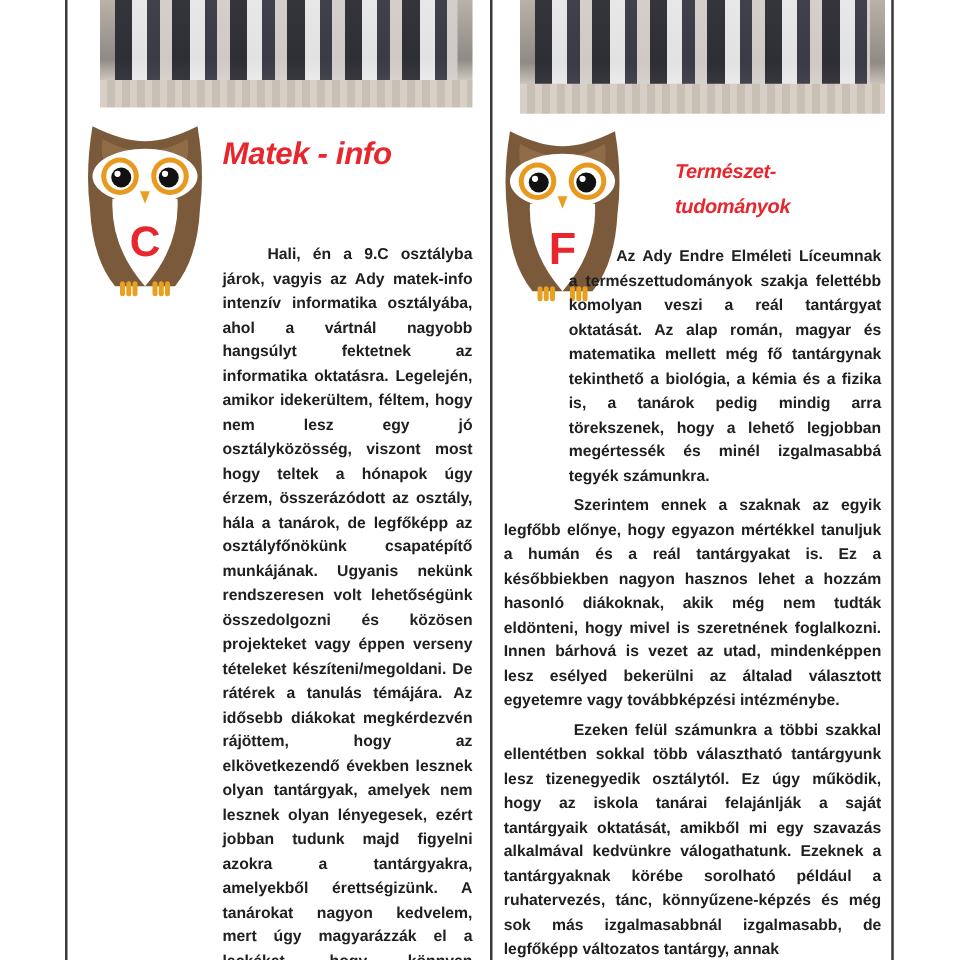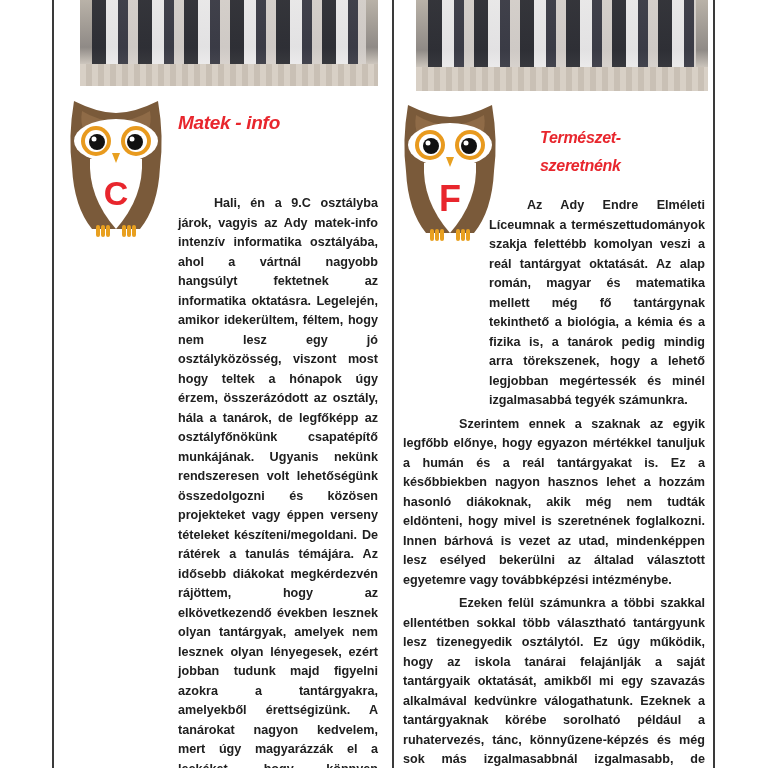--- a/index.html
+++ b/index.html
@@ -8,21 +8,21 @@
   .vline { position:absolute; top:0; bottom:0; width:2px; background:#3a3a3a; }
   .photo { position:absolute; overflow:hidden;
            background:linear-gradient(180deg,#b9b2a8 0%,#8f8a86 55%,#cfc8bf 75%,#e6dfd6 100%); }
   .photo .people { position:absolute; left:4%; right:4%; top:0; height:78%;
            background:repeating-linear-gradient(90deg,#1d1f27 0 14px,#f1f1f3 14px 26px,#2b2d3a 26px 36px,#d9d4d0 36px 46px);
            opacity:.85; }
   .photo .ground { position:absolute; left:0; right:0; bottom:0; height:26%;
            background:repeating-linear-gradient(90deg,#d8d0c6 0 6px,#c9c0b5 6px 12px); }
   .owl { position:absolute; }
   .title { position:absolute; color:#e8262d; font-style:italic; font-weight:bold;
-           font-size:19px; line-height:24px; letter-spacing:-0.3px; }
+           font-size:25px; line-height:24px; letter-spacing:-0.3px; }
   .col-text { position:absolute; font-size:12.6px; line-height:19.5px; font-weight:bold;
               text-align:justify; color:#202020; }
   .col-text p { margin:0; }
   .col-text p.indent { text-indent:56px; }
   .col-text p.gap { margin-top:4px; }
 </style>
 </head>
 <body>
 
 <div class="vline" style="left:52px"></div>
@@ -92,20 +92,20 @@
       <rect x="38" y="128" width="4" height="12" rx="2"></rect>
     <rect x="54" y="128" width="4" height="12" rx="2"></rect>
       <rect x="59" y="128" width="4" height="12" rx="2"></rect>
       <rect x="64" y="128" width="4" height="12" rx="2"></rect>
   </g>
   <text x="48" y="110" text-anchor="middle" font-family="Liberation Sans, sans-serif" font-weight="bold" font-size="36" fill="#e8262d">F</text>
 </svg>
 
 <div class="title" style="left:540px; top:124px; font-size:16px; line-height:28px">
   <div>Természet-</div>
-  <div>szeretnénk</div>
+  <div>tudományok</div>
 </div>
 
 <div class="col-text" style="left:403px; top:196px; width:302px">
-  <p style="margin-left:86px; text-indent:38px">Az Ady Endre Elméleti Líceumnak a természettudományok szakja felettébb komolyan veszi a reál tantárgyat oktatását. Az alap román, magyar és matematika mellett még fő tantárgynak tekinthető a biológia, a kémia és a fizika is, a tanárok pedig mindig arra törekszenek, hogy a lehető legjobban megértessék és minél izgalmasabbá tegyék számunkra.</p>
+  <p style="margin-left:52px; text-indent:38px">Az Ady Endre Elméleti Líceumnak a természettudományok szakja felettébb komolyan veszi a reál tantárgyat oktatását. Az alap román, magyar és matematika mellett még fő tantárgynak tekinthető a biológia, a kémia és a fizika is, a tanárok pedig mindig arra törekszenek, hogy a lehető legjobban megértessék és minél izgalmasabbá tegyék számunkra.</p>
   <p class="indent gap">Szerintem ennek a szaknak az egyik legfőbb előnye, hogy egyazon mértékkel tanuljuk a humán és a reál tantárgyakat is. Ez a későbbiekben nagyon hasznos lehet a hozzám hasonló diákoknak, akik még nem tudták eldönteni, hogy mivel is szeretnének foglalkozni. Innen bárhová is vezet az utad, mindenképpen lesz esélyed bekerülni az általad választott egyetemre vagy továbbképzési intézménybe.</p>
   <p class="indent gap">Ezeken felül számunkra a többi szakkal ellentétben sokkal több választható tantárgyunk lesz tizenegyedik osztálytól. Ez úgy működik, hogy az iskola tanárai felajánlják a saját tantárgyaik oktatását, amikből mi egy szavazás alkalmával kedvünkre válogathatunk. Ezeknek a tantárgyaknak körébe sorolható például a ruhatervezés, tánc, könnyűzene-képzés és még sok más izgalmasabbnál izgalmasabb, de legfőképp változatos tantárgy, annak</p>
 </div>
 
 </body></html>

